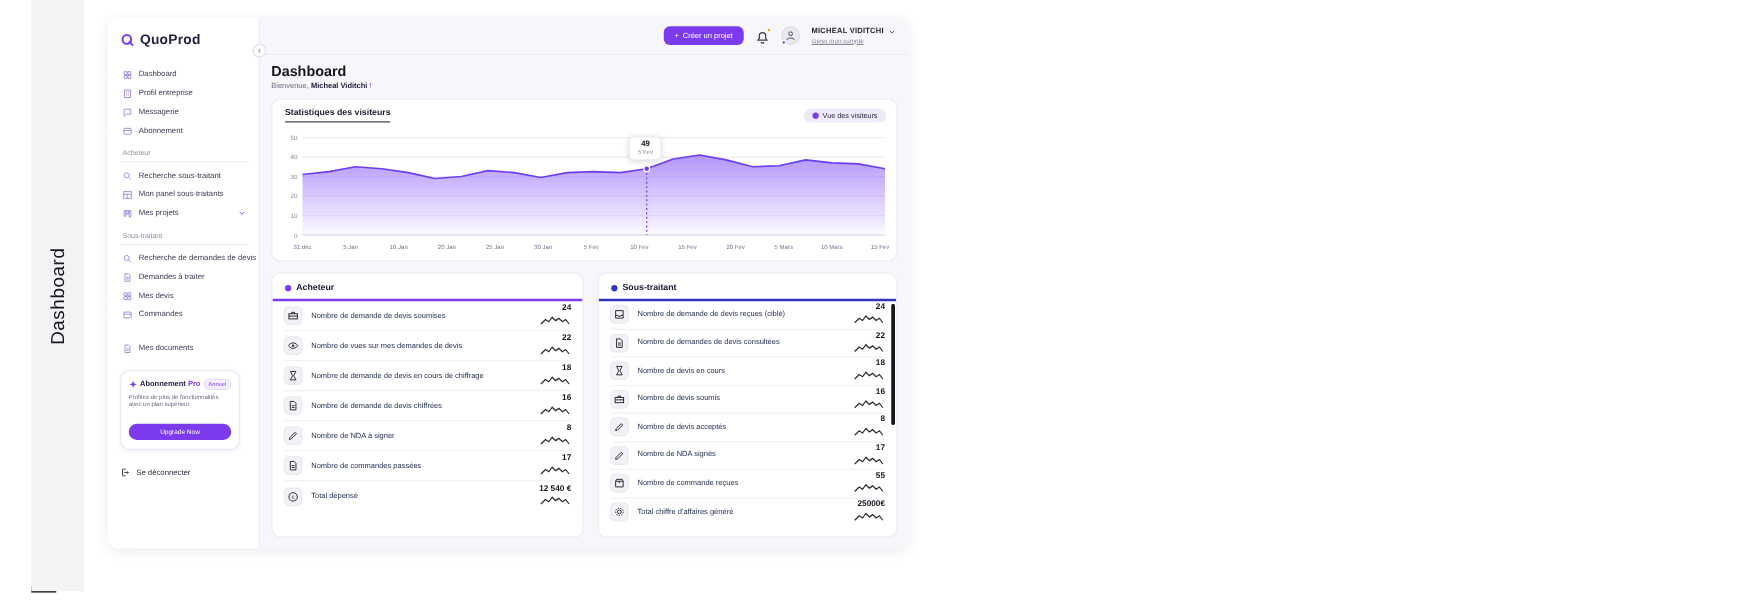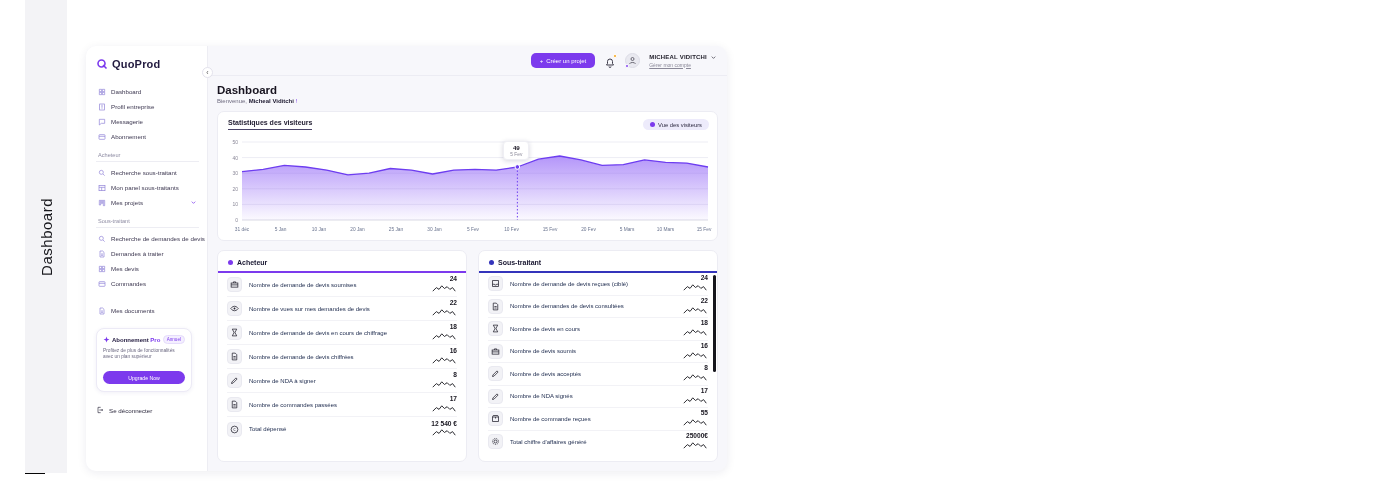--- a/index.html
+++ b/index.html
@@ -6,21 +6,21 @@
   html,body { width:1400px; height:482px; background:#ffffff; font-family:"Liberation Sans", sans-serif; }
   .canvas { position:relative; width:1400px; height:482px; background:#fff; overflow:hidden; }
 
   
   .side-strip { position:absolute; left:25px; top:0; width:42px; height:473px; background:#f3f3f6; display:flex; align-items:center; justify-content:center; }
   .side-strip .vlabel { writing-mode:vertical-rl; transform:rotate(180deg); font-size:15px; color:#17171c; letter-spacing:.5px; }
   .blackbar-top { position:absolute; left:33px; top:0; width:23px; height:5px; background:#050505; }
   .blackbar-bottom { position:absolute; left:25px; top:469px; width:20px; height:5px; background:#050505; }
 
   
-  .app { position:absolute; left:86px; top:46px; width:641px; height:425px; background:#f7f7fb; border-radius:10px; box-shadow:0 2px 10px rgba(30,20,80,.08); display:flex; overflow:hidden; }
+  .app { position:absolute; left:86px; top:14px; width:641px; height:425px; background:#f7f7fb; border-radius:10px; box-shadow:0 2px 10px rgba(30,20,80,.08); display:flex; overflow:hidden; }
 
   
   .sidebar { width:122px; background:#ffffff; border-right:1px solid #ededf3; padding:12px 8px 8px 10px; position:relative; flex:none; }
   .logo { display:flex; align-items:center; gap:4px; margin-bottom:14px; }
   .logo .mark { color:#7c3aed; }
   .logo .brand { font-size:11px; font-weight:bold; color:#221a3f; letter-spacing:.2px; }
   .nav-item { display:flex; align-items:center; gap:5px; padding:3.5px 2px; cursor:pointer; }
   .nav-item .nic { width:8px; height:8px; color:#8d7fd6; flex:none; }
   .nav-item .nav-label { font-size:6.2px; color:#3c3750; white-space:nowrap; }
   .nav-item .chev { margin-left:auto; width:7px; height:7px; color:#7c3aed; }

